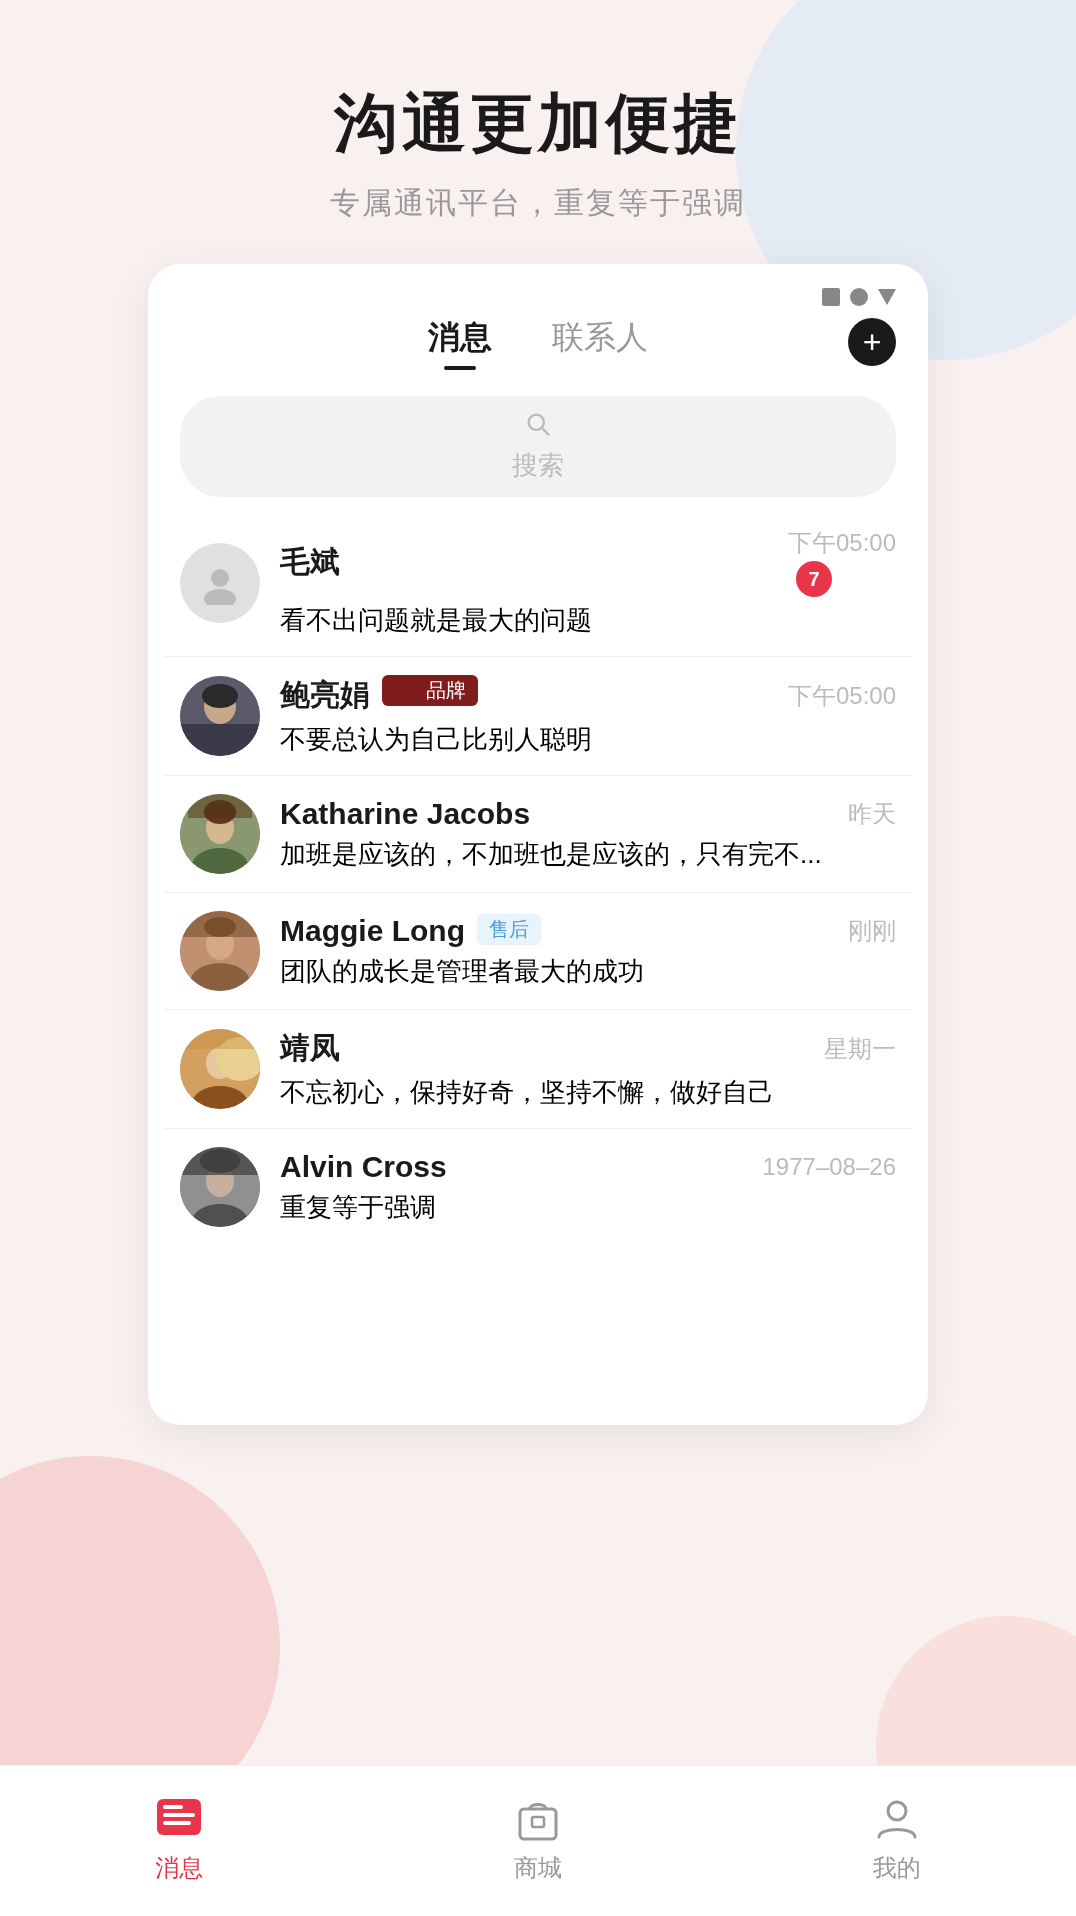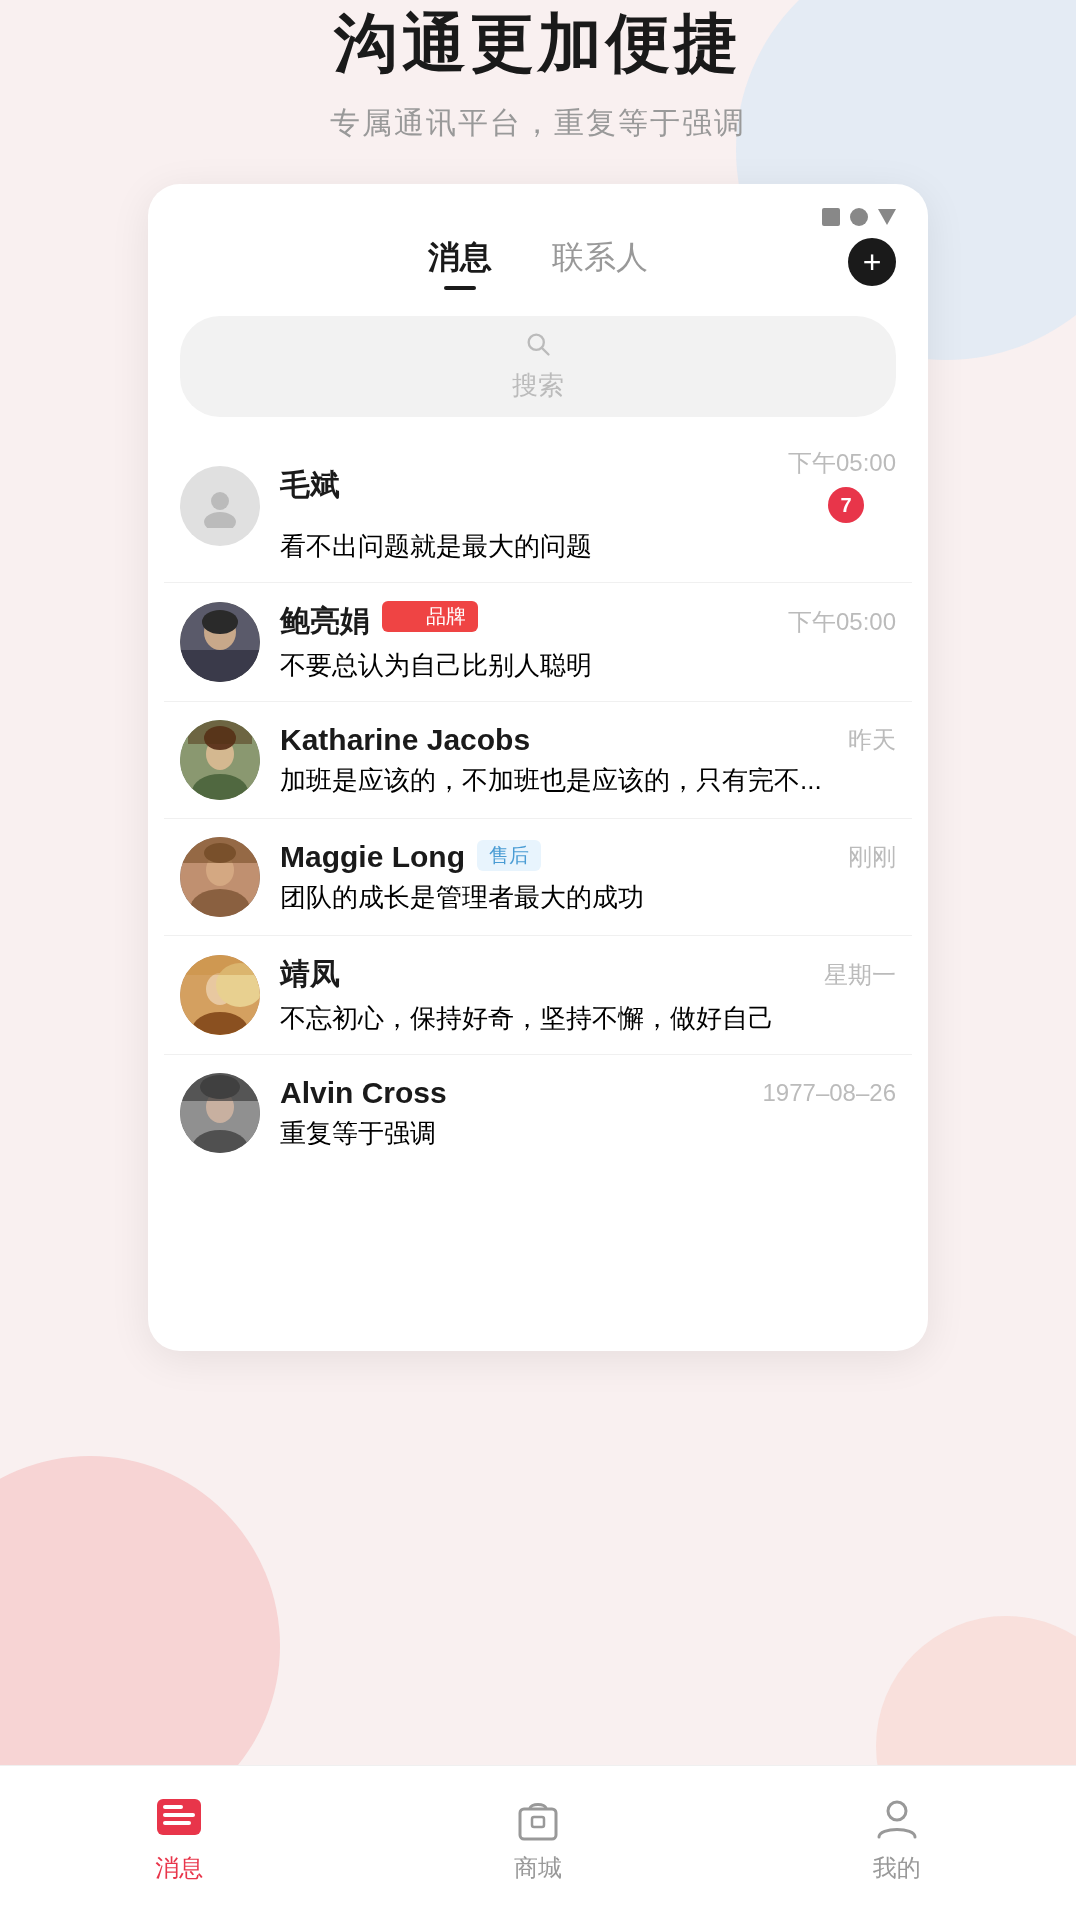--- a/index.html
+++ b/index.html
@@ -45,20 +45,21 @@
       border-radius: 50%;
       opacity: 0.5;
       z-index: 0;
     }
 
     
     .hero-section {
       position: relative;
       z-index: 1;
       text-align: center;
+      padding-top: 80px;
       padding-bottom: 40px;
     }
     .hero-title {
       font-size: 64px;
       font-weight: 700;
       color: #1a1a1a;
       letter-spacing: 4px;
     }
     .hero-subtitle {
       font-size: 30px;
@@ -233,21 +234,21 @@
       font-weight: 600;
       color: #1a1a1a;
     }
     .message-tag {
       font-size: 20px;
       padding: 2px 12px;
       border-radius: 6px;
       font-weight: 500;
     }
     .tag-brand {
-      background: #ef4444;
+      background: #7f1d1d;
       color: #fff;
       padding-left: 44px;
     }
     .tag-after-sale {
       background: #e8f4fd;
       color: #4a9cd4;
     }
     .message-time {
       font-size: 24px;
       color: #bbb;
@@ -270,22 +271,22 @@
       display: flex;
       align-items: center;
       justify-content: center;
       font-weight: 600;
       margin-left: 8px;
     }
 
     .message-right {
       display: flex;
       flex-direction: column;
-      align-items: center;
-      gap: 8px;
+      align-items: flex-start;
+      gap: 2px;
       flex-shrink: 0;
     }
 
     
     .bottom-tabbar {
       position: absolute;
       bottom: 0;
       left: 0;
       right: 0;
       z-index: 10;

